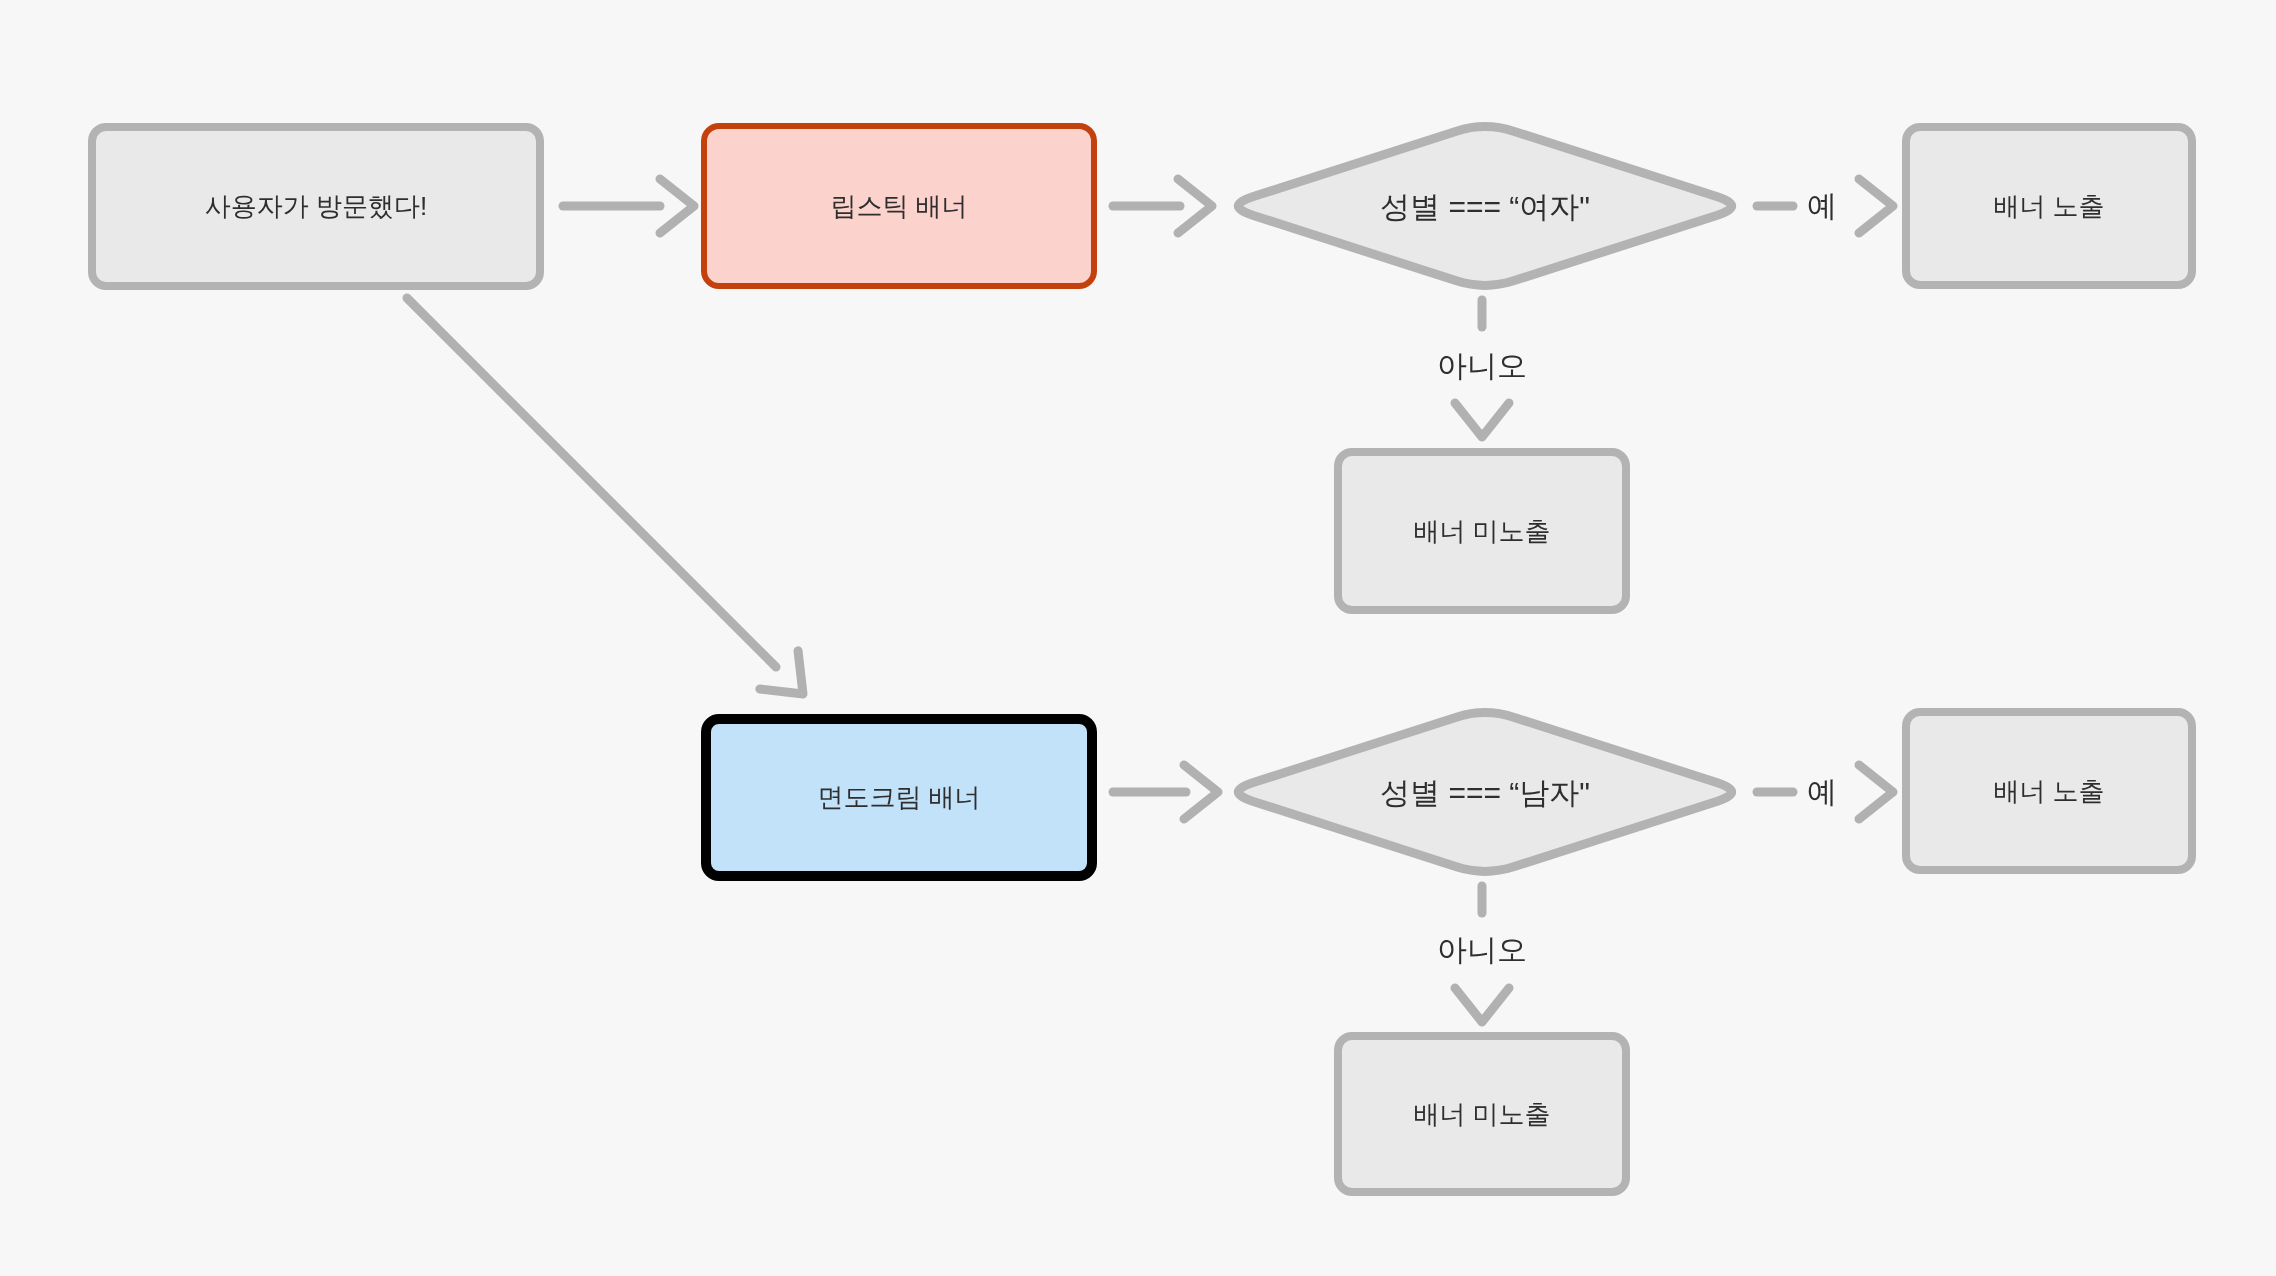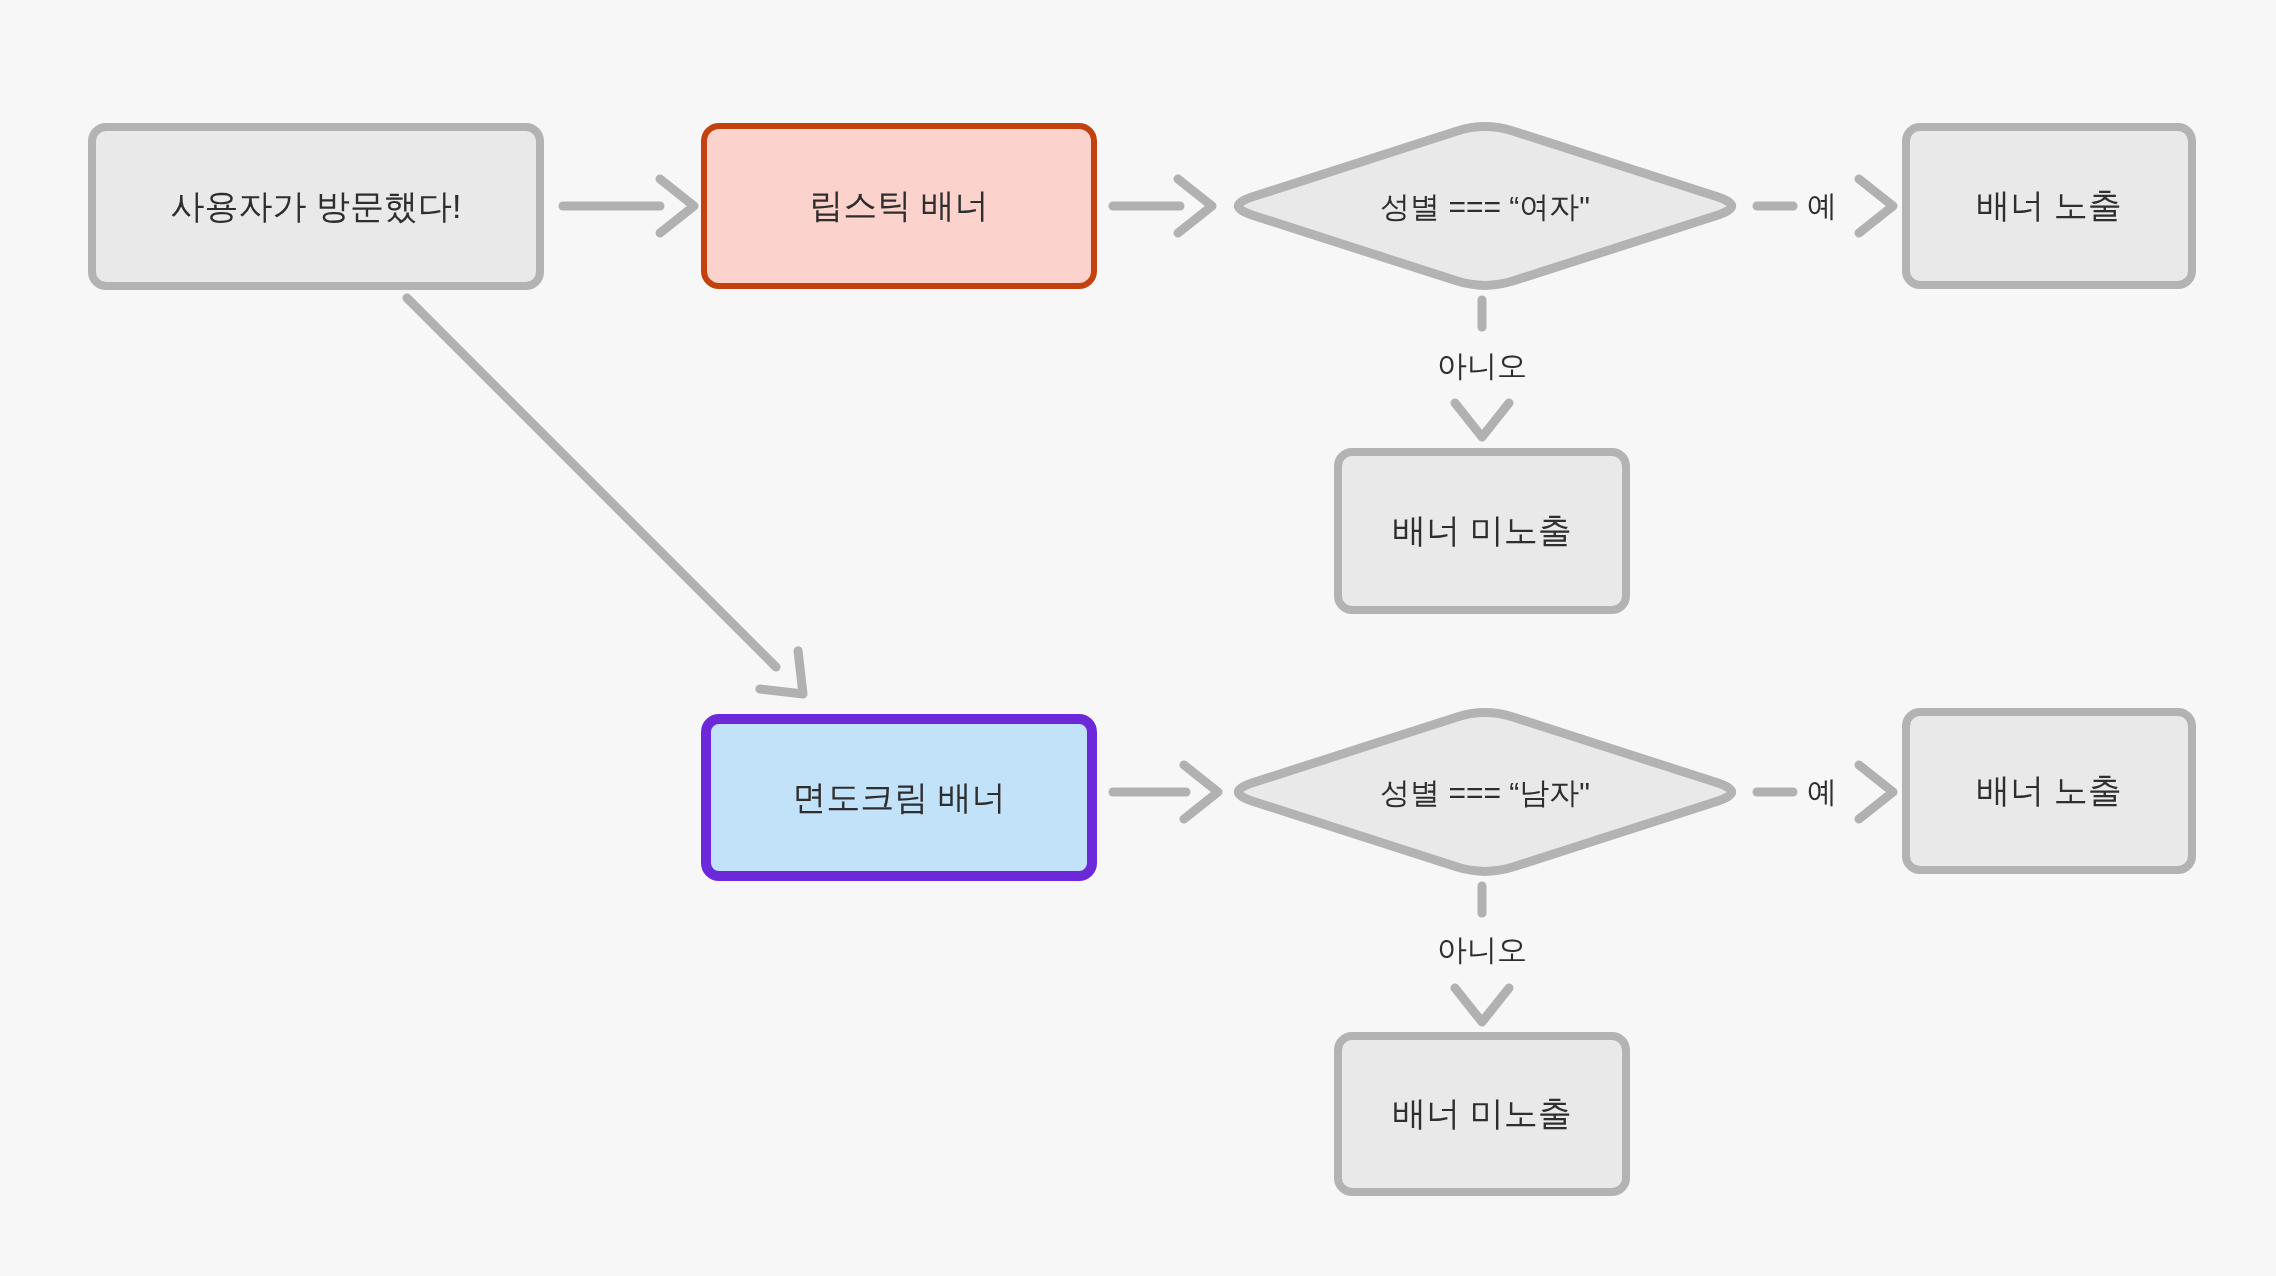--- a/index.html
+++ b/index.html
@@ -22,36 +22,36 @@
     width: 2276px;
     height: 1276px;
   }
   .node {
     position: absolute;
     display: flex;
     align-items: center;
     justify-content: center;
     box-sizing: border-box;
     border-radius: 18px;
-    font-size: 34px;
+    font-size: 26px;
     color: #2e2e2e;
     text-align: center;
     white-space: nowrap;
   }
   .node.gray {
     background: #e9e9e9;
     border: 8px solid #b3b3b3;
   }
   .node.red {
     background: #fcd2cc;
     border: 6px solid #c2410c;
   }
   .node.blue {
     background: #c2e2fa;
-    border: 10px solid #6d28d9;
+    border: 10px solid #000000;
   }
   .float-label {
     position: absolute;
     transform: translate(-50%, -50%);
     font-size: 30px;
     color: #2e2e2e;
     white-space: nowrap;
   }
 </style>
 </head>

